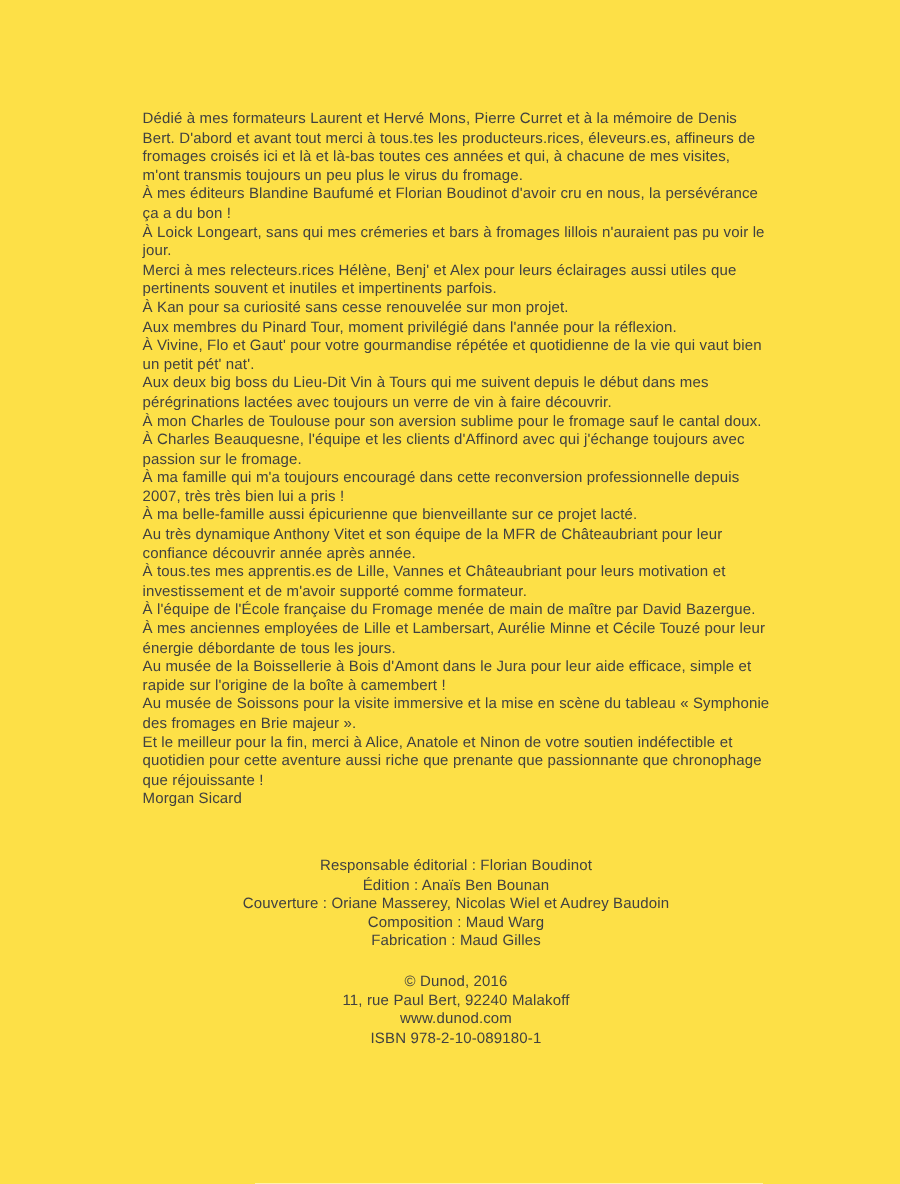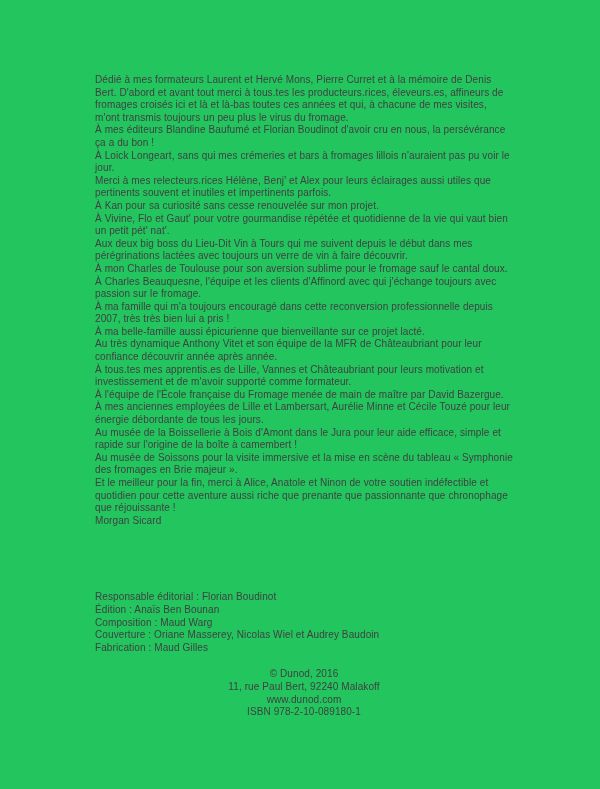--- a/index.html
+++ b/index.html
@@ -4,21 +4,21 @@
 <style>
   html, body {
     margin: 0;
     padding: 0;
     background: #ffffff;
   }
   .page {
     position: relative;
     width: 600px;
     height: 789px;
-    background: #22c55e;
+    background: #fde047;
     font-family: "Liberation Sans", sans-serif;
     color: #414141;
     overflow: hidden;
   }
   .body-text {
     position: absolute;
     left: 95px;
     top: 74px;
     width: 418px;
     font-size: 10px;
@@ -28,22 +28,22 @@
   }
   .body-text .para {
     margin: 0;
   }
   .signature {
     margin-top: 8px;
     text-align: left;
     padding-right: 8px;
   }
   .colophon {
-    margin-top: 64px;
-    text-align: left;
+    margin-top: 32px;
+    text-align: center;
   }
   .colophon .para {
     margin: 0;
   }
   .publisher-block {
     margin-top: 14px;
     text-align: center;
   }
   .publisher-block .para {
     margin: 0;
@@ -53,42 +53,43 @@
 <body>
 
 <div class="page">
   <div class="body-text">
     <div>
         <p class="para">Dédié à mes formateurs Laurent et Hervé Mons, Pierre Curret et à la mémoire de Denis Bert. D'abord et avant tout merci à tous.tes les producteurs.rices, éleveurs.es, affineurs de fromages croisés ici et là et là-bas toutes ces années et qui, à chacune de mes visites, m'ont transmis toujours un peu plus le virus du fromage.</p>
         <p class="para">À mes éditeurs Blandine Baufumé et Florian Boudinot d'avoir cru en nous, la persévérance ça a du bon !</p>
         <p class="para">À Loick Longeart, sans qui mes crémeries et bars à fromages lillois n'auraient pas pu voir le jour.</p>
         <p class="para">Merci à mes relecteurs.rices Hélène, Benj' et Alex pour leurs éclairages aussi utiles que pertinents souvent et inutiles et impertinents parfois.</p>
         <p class="para">À Kan pour sa curiosité sans cesse renouvelée sur mon projet.</p>
+        <p class="para">Aux membres du Pinard Tour, moment privilégié dans l'année pour la réflexion.</p>
         <p class="para">À Vivine, Flo et Gaut' pour votre gourmandise répétée et quotidienne de la vie qui vaut bien un petit pét' nat'.</p>
         <p class="para">Aux deux big boss du Lieu-Dit Vin à Tours qui me suivent depuis le début dans mes pérégrinations lactées avec toujours un verre de vin à faire découvrir.</p>
         <p class="para">À mon Charles de Toulouse pour son aversion sublime pour le fromage sauf le cantal doux.</p>
         <p class="para">À Charles Beauquesne, l'équipe et les clients d'Affinord avec qui j'échange toujours avec passion sur le fromage.</p>
         <p class="para">À ma famille qui m'a toujours encouragé dans cette reconversion professionnelle depuis 2007, très très bien lui a pris !</p>
         <p class="para">À ma belle-famille aussi épicurienne que bienveillante sur ce projet lacté.</p>
         <p class="para">Au très dynamique Anthony Vitet et son équipe de la MFR de Châteaubriant pour leur confiance découvrir année après année.</p>
         <p class="para">À tous.tes mes apprentis.es de Lille, Vannes et Châteaubriant pour leurs motivation et investissement et de m'avoir supporté comme formateur.</p>
         <p class="para">À l'équipe de l'École française du Fromage menée de main de maître par David Bazergue.</p>
         <p class="para">À mes anciennes employées de Lille et Lambersart, Aurélie Minne et Cécile Touzé pour leur énergie débordante de tous les jours.</p>
         <p class="para">Au musée de la Boissellerie à Bois d'Amont dans le Jura pour leur aide efficace, simple et rapide sur l'origine de la boîte à camembert !</p>
         <p class="para">Au musée de Soissons pour la visite immersive et la mise en scène du tableau « Symphonie des fromages en Brie majeur ».</p>
         <p class="para">Et le meilleur pour la fin, merci à Alice, Anatole et Ninon de votre soutien indéfectible et quotidien pour cette aventure aussi riche que prenante que passionnante que chronophage que réjouissante !</p>
       </div>
 
     <p class="para signature">Morgan Sicard</p>
 
     <div class="colophon">
         <p class="para">Responsable éditorial : Florian Boudinot</p>
         <p class="para">Édition : Anaïs Ben Bounan</p>
+        <p class="para">Couverture : Oriane Masserey, Nicolas Wiel et Audrey Baudoin</p>
         <p class="para">Composition : Maud Warg</p>
-        <p class="para">Couverture : Oriane Masserey, Nicolas Wiel et Audrey Baudoin</p>
         <p class="para">Fabrication : Maud Gilles</p>
       </div>
 
     <div class="publisher-block">
         <p class="para">© Dunod, 2016</p>
         <p class="para">11, rue Paul Bert, 92240 Malakoff</p>
         <p class="para">www.dunod.com</p>
         <p class="para">ISBN 978-2-10-089180-1</p>
       </div>
   </div>

